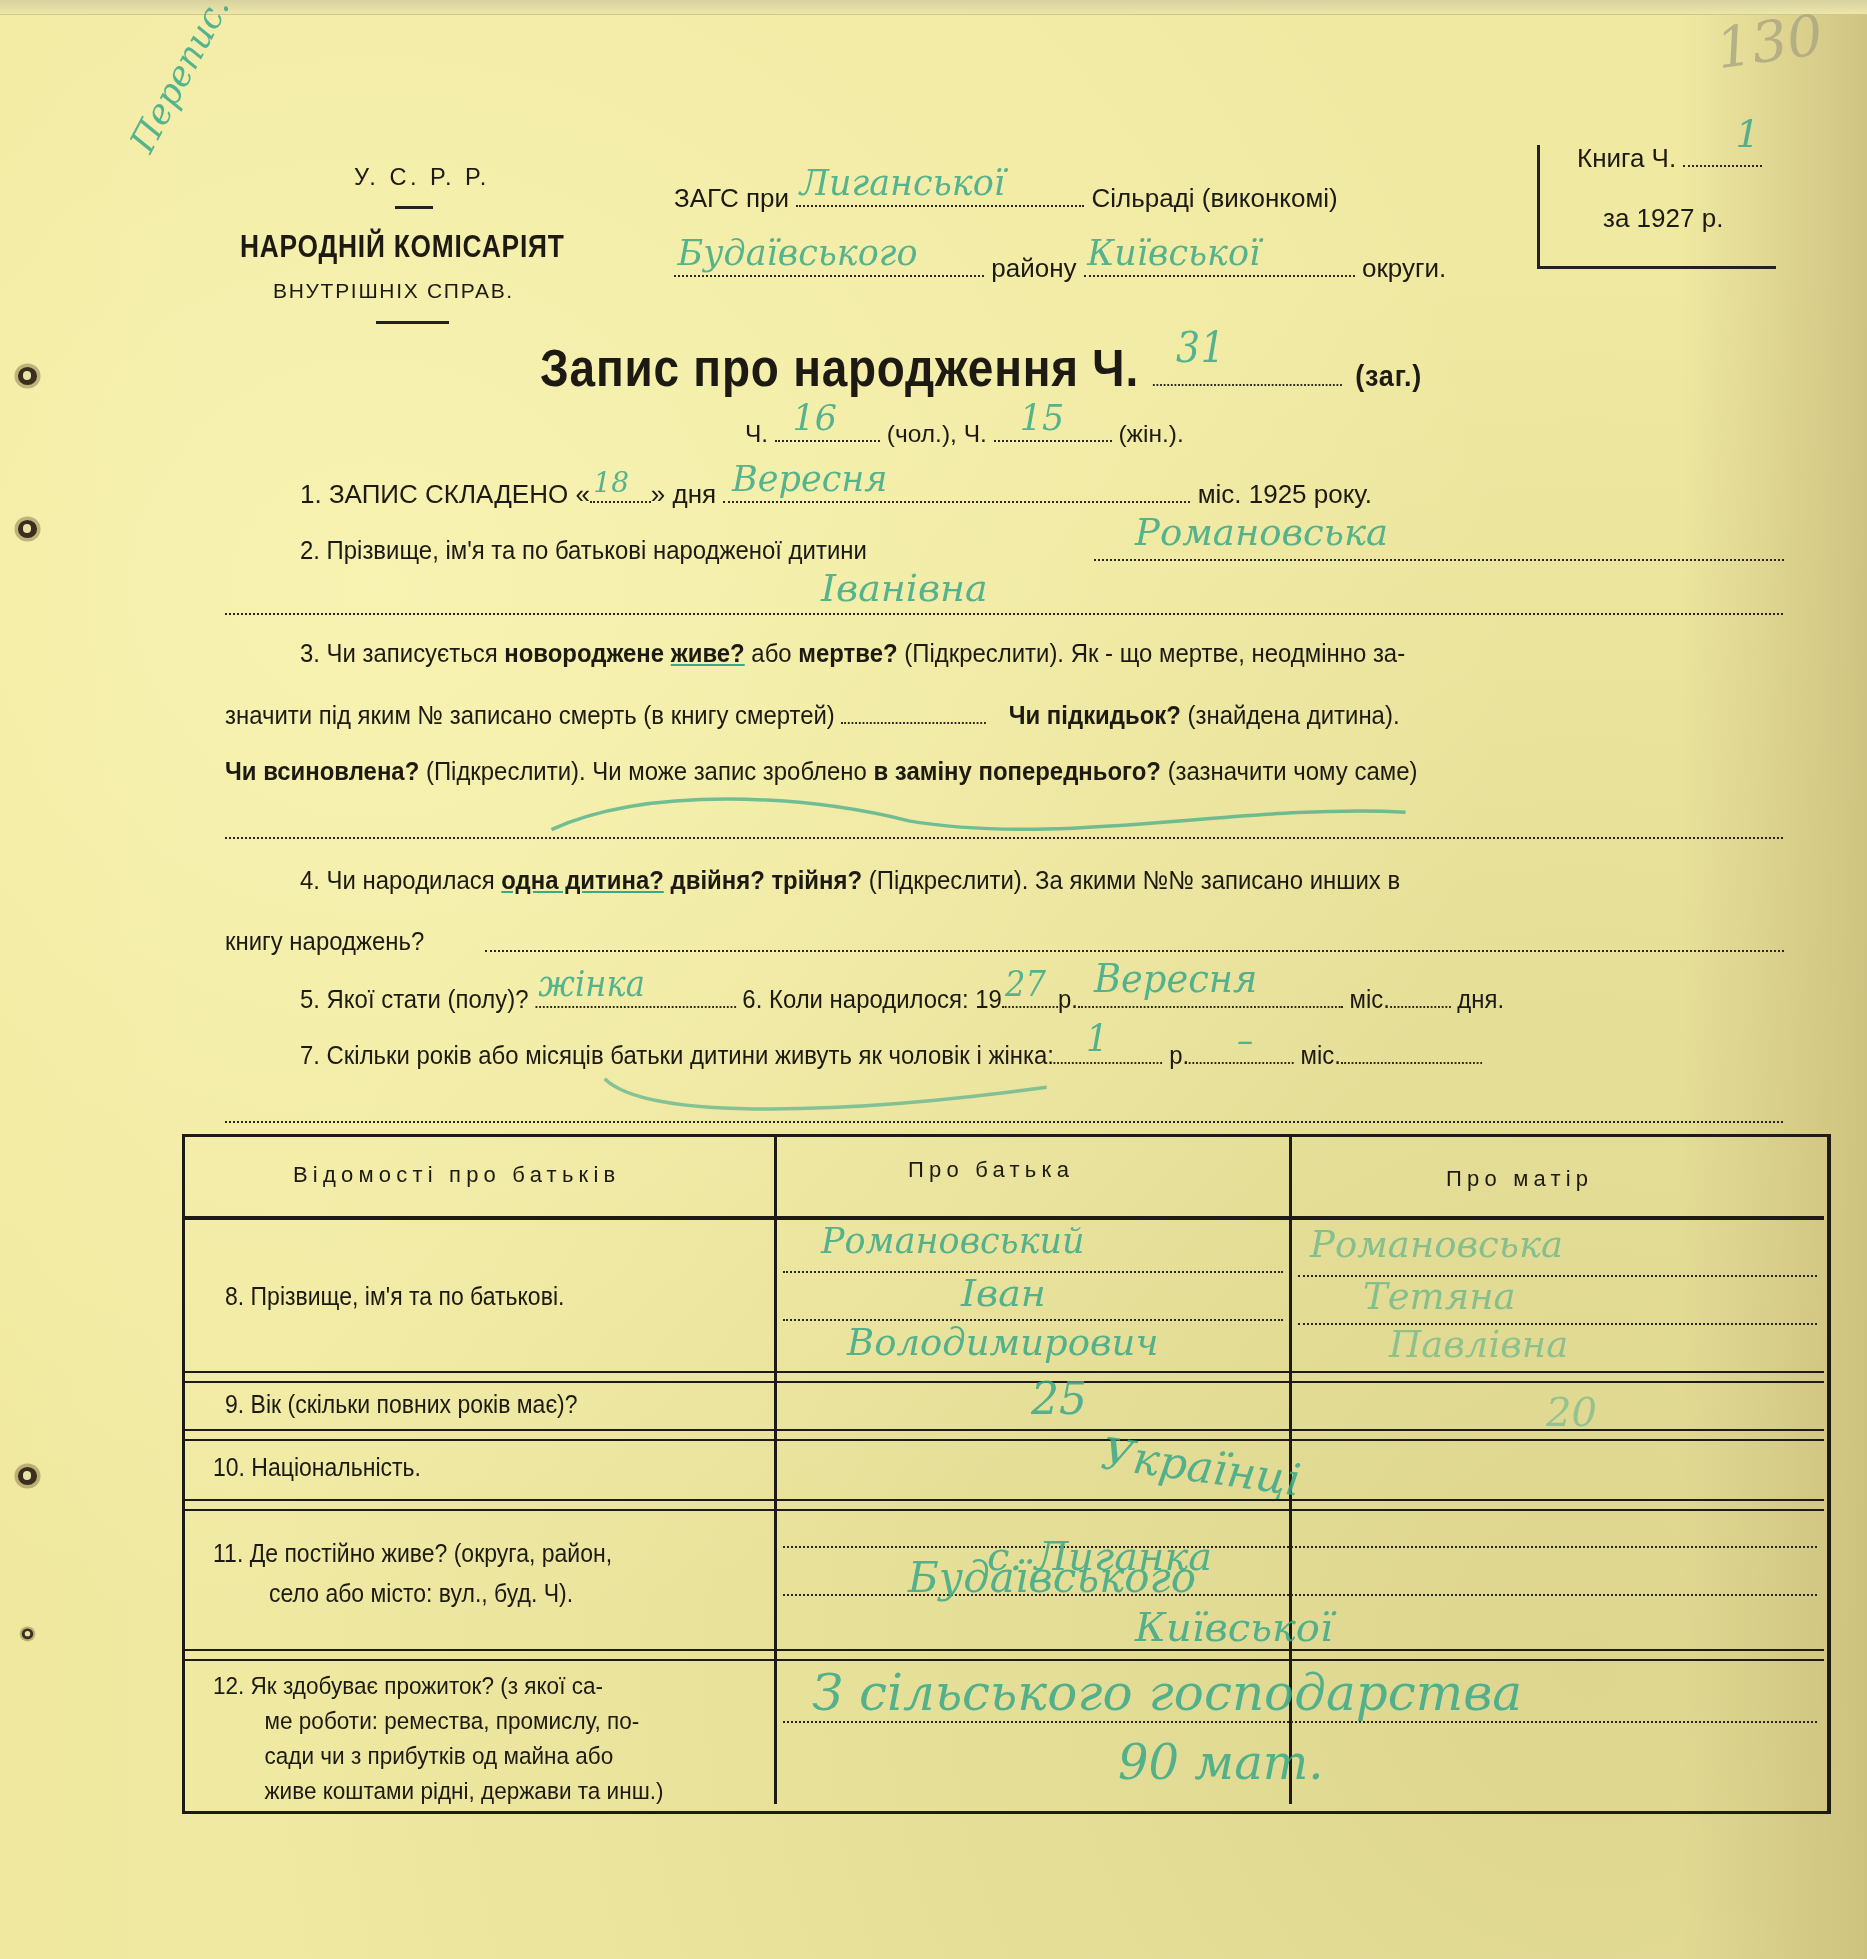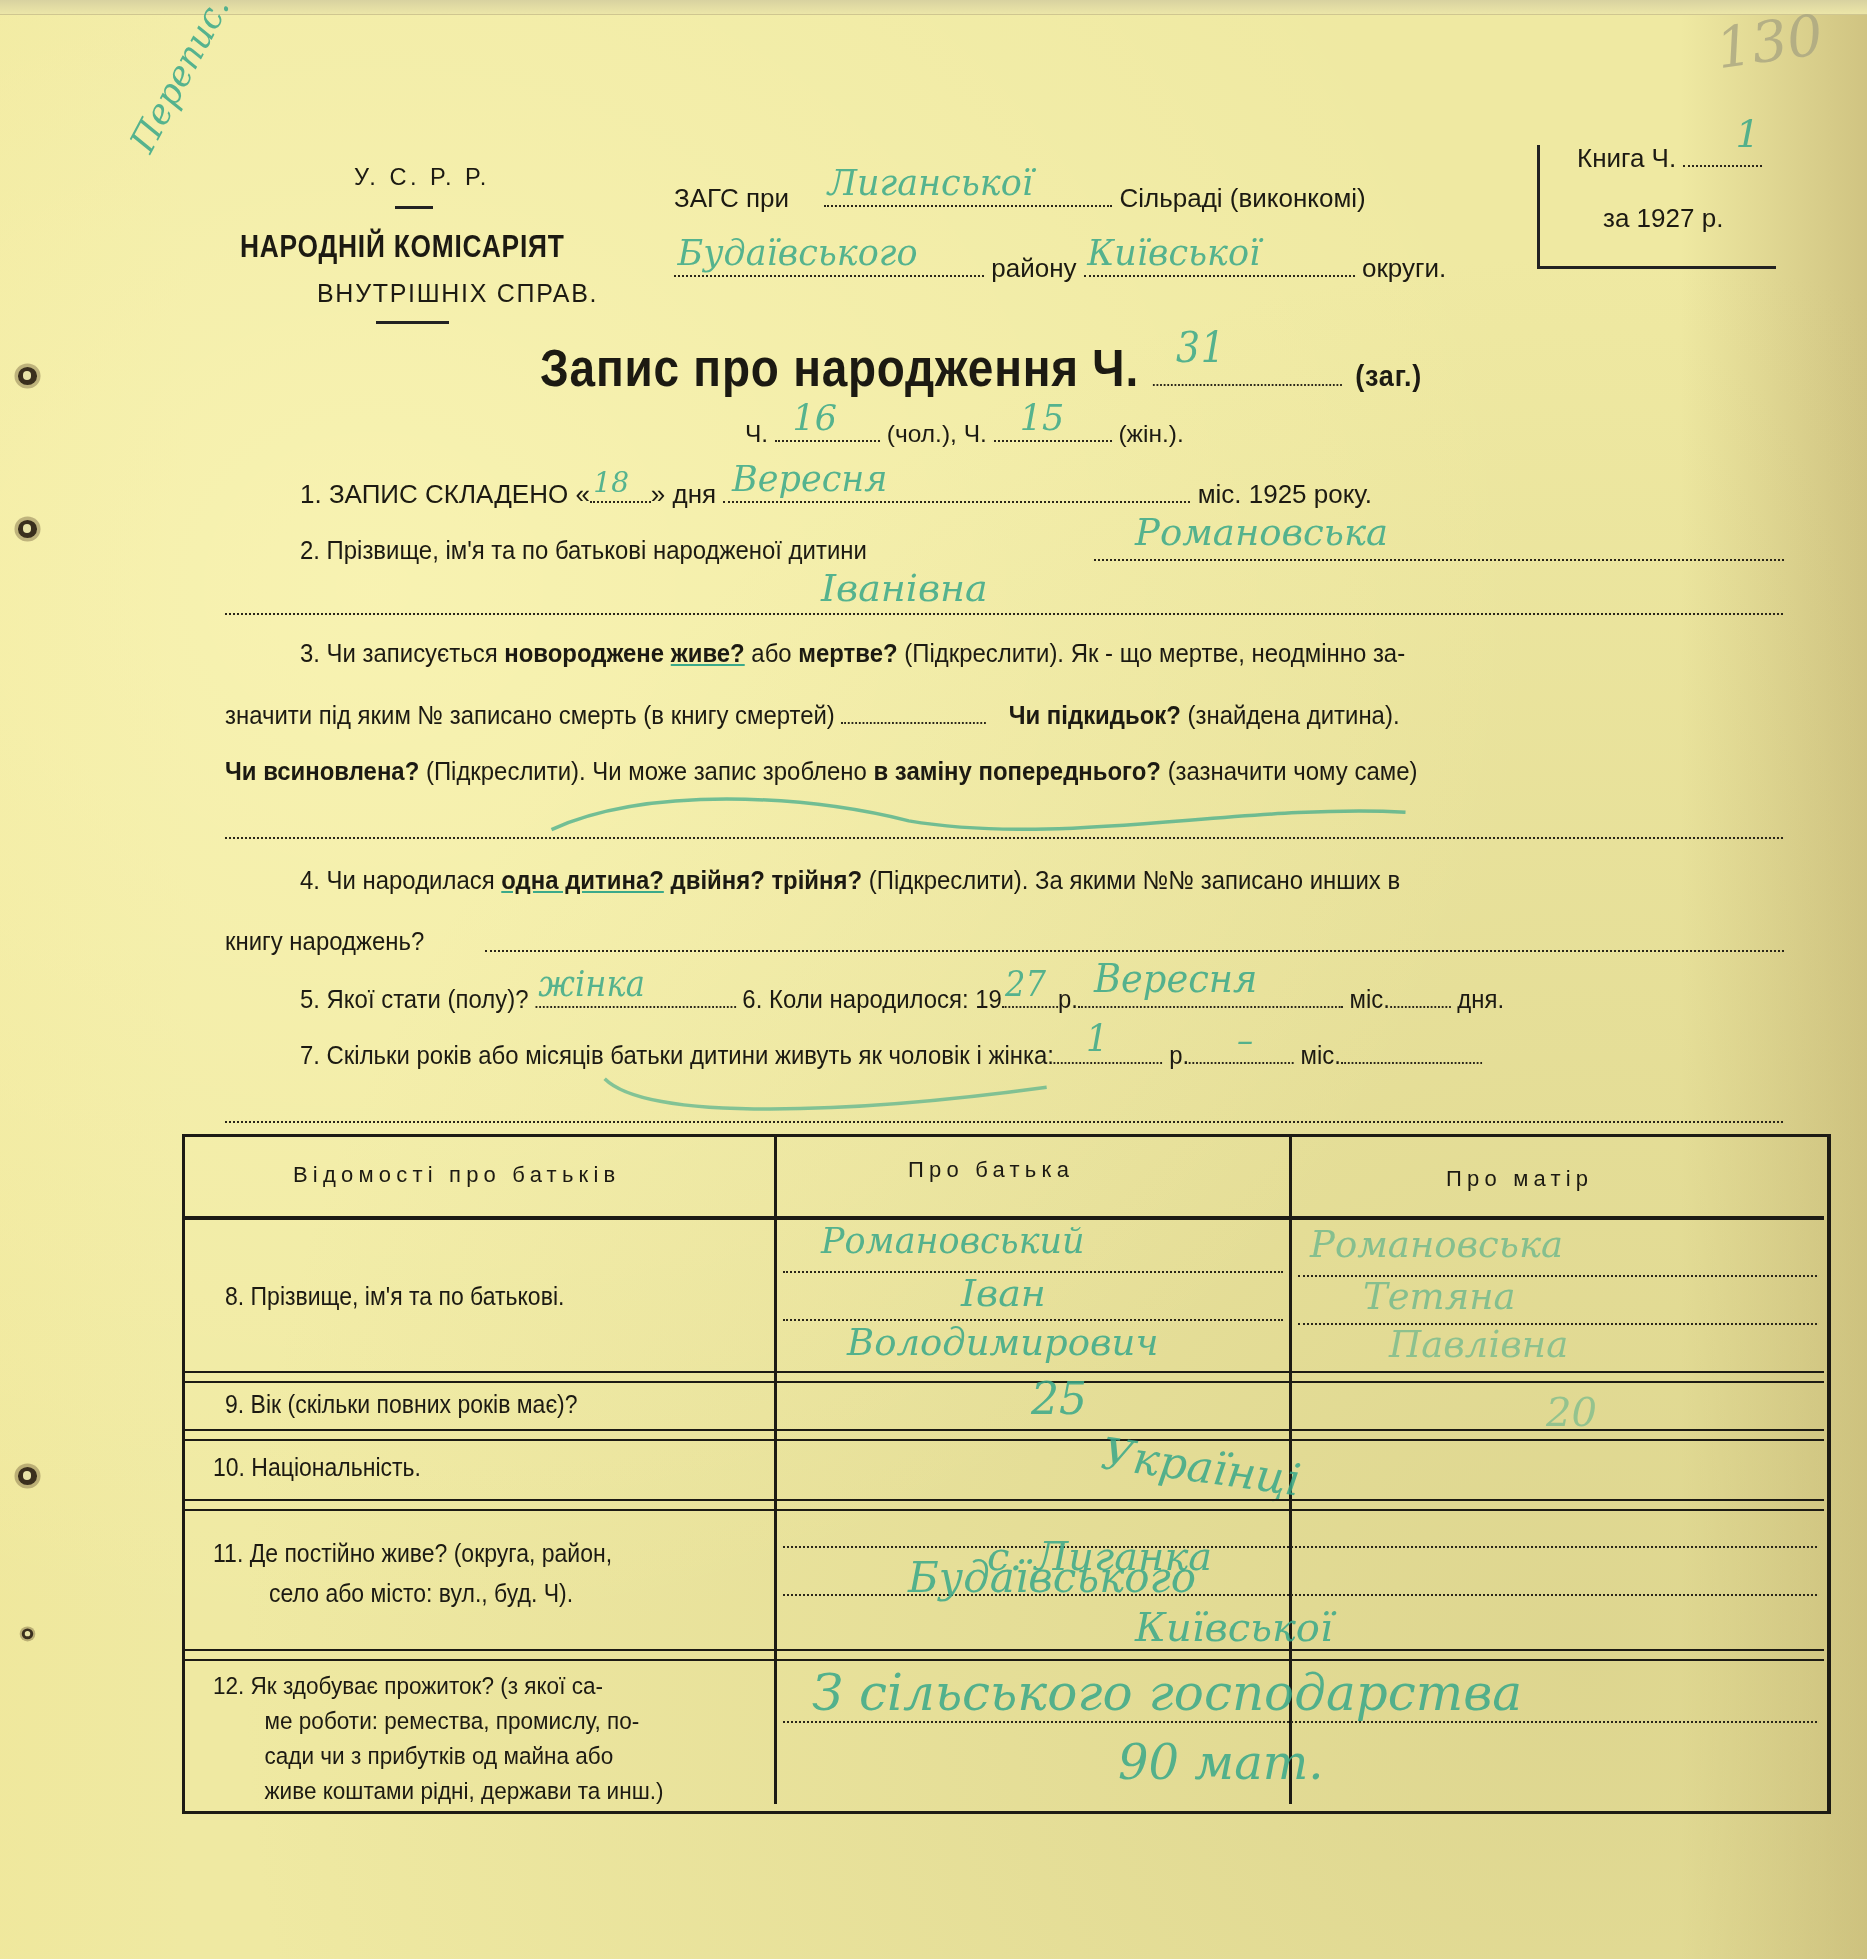--- a/index.html
+++ b/index.html
@@ -25,21 +25,21 @@
     background: linear-gradient(180deg, #d8d2a0, #ece6a8);
     border-bottom: 0.9px solid #cfc690;
   }
   .hole { width: 19px; height: 17.5px; border-radius: 50%; background: #3a2f1e; box-shadow: 0 0 0 3.5px rgba(90,70,40,0.35); }
   .hole::after { content: ""; position: absolute; left: 5.2px; top: 4.4px; width: 8.7px; height: 8.7px; border-radius: 50%; background: #e8e3a8; }
 
   
   .usrr { left: 354px; top: 164px; font-size: 23.6px; letter-spacing: 3.5px; }
   .dash1 { left: 395px; top: 206px; width: 38px; height: 2.6px; background: #222; }
   .commissariat { left: 240px; top: 229px; font-size: 31px; font-weight: bold; letter-spacing: 0.9px; transform: scaleX(0.85); transform-origin: left; white-space: nowrap;}
-  .internal { left: 273px; top: 279px; font-size: 25px; letter-spacing: 1.7px; margin-left: 44px; }
+  .internal { left: 273px; top: 279px; font-size: 21px; letter-spacing: 1.7px; }
   .dash2 { left: 376px; top: 321px; width: 73px; height: 2.6px; background: #222; }
 
   
   .zags-line1 { left: 674px; top: 179px; font-size: 26px; white-space: nowrap; }
   .zags-line2 { left: 674px; top: 249px; font-size: 26px; white-space: nowrap; }
   .inline-field { display: inline-block; position: relative; vertical-align: baseline; }
   .inline-field .hand { position: absolute; left: 3.5px; bottom: 1.7px; font-size: 35px; }
 
   
   .bookbox { left: 1537px; top: 145px; width: 236px; height: 121px; border-left: 3.5px solid #222; border-bottom: 3.5px solid #222; }
@@ -79,21 +79,21 @@
 <div class="abs hand" style="left:122px;top:140px;font-size:35px;transform:rotate(-62deg);transform-origin:left top;line-height:40px;">Перепис. Виписано 18/IX-27 р. ...</div>
 
 <div class="abs usrr print">У. С. Р. Р.</div>
 <div class="abs dash1"></div>
 <div class="abs commissariat print">НАРОДНІЙ КОМІСАРІЯТ</div>
 <div class="abs internal print">ВНУТРІШНІХ СПРАВ.</div>
 <div class="abs dash2"></div>
 
 <div class="abs zags-line1 print">
   <span>ЗАГС при</span>
-  <span class="inline-field dots" style="width:288px;height:26px;margin-left:28px;">
+  <span class="inline-field dots" style="width:288px;height:26px;">
     <span class="hand">Лиганської</span>
   </span>
   <span>Сільраді  (виконкомі)</span>
 </div>
 <div class="abs zags-line2 print">
   <span class="inline-field dots" style="width:310px;height:26px;">
     <span class="hand">Будаївського</span>
   </span>
   <span>району</span>
   <span class="inline-field dots" style="width:271px;height:26px;">

